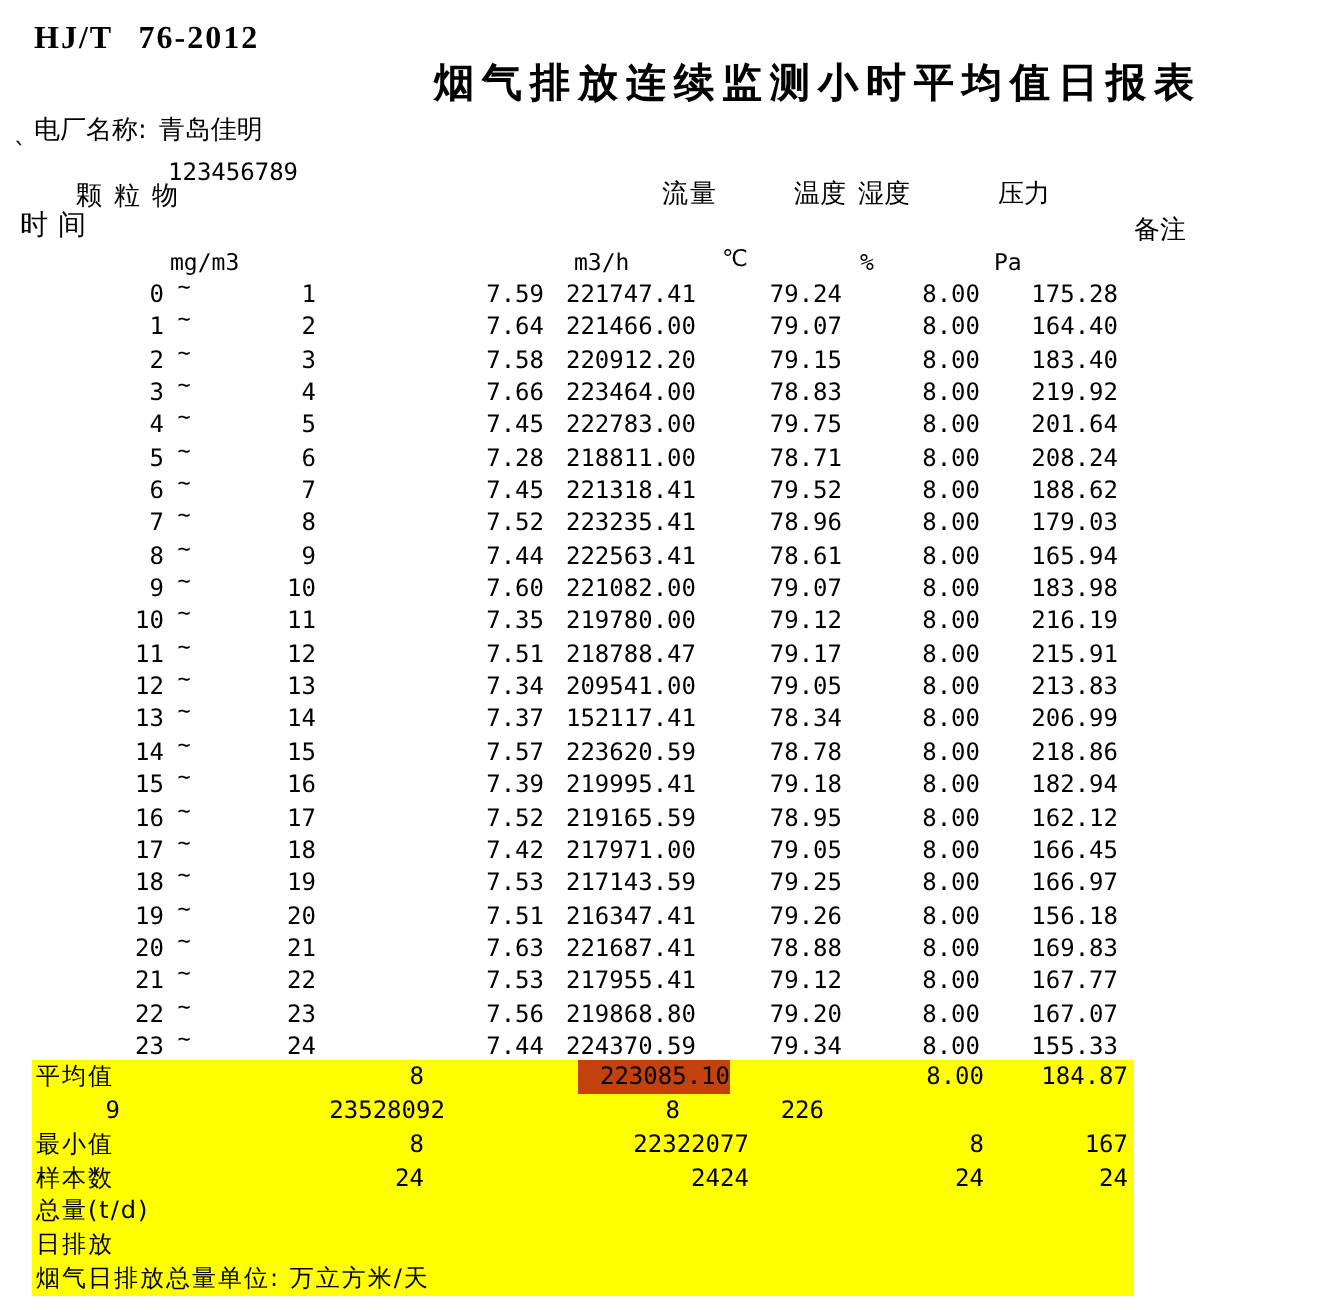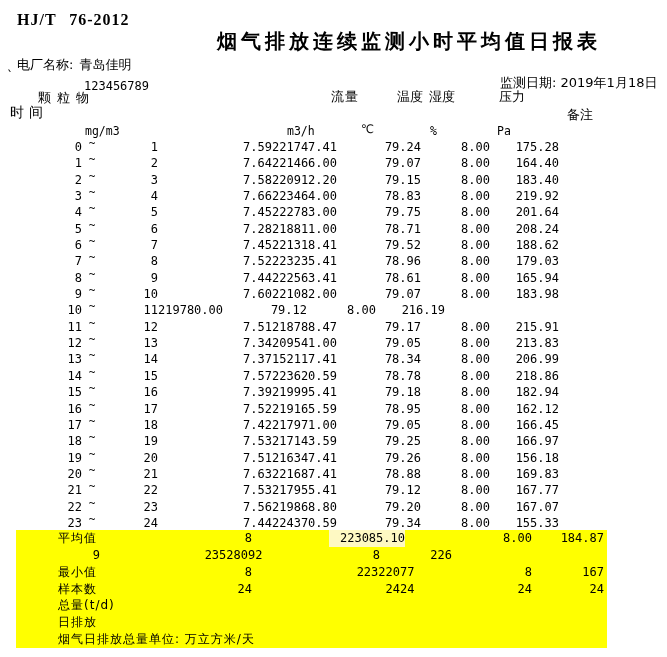--- a/index.html
+++ b/index.html
@@ -29,53 +29,49 @@
   .u-hum{left:430px;top:124px;}
   .u-press{left:497px;top:124px;}
 
   .hourly{position:absolute;left:0;top:139px;width:667px;}
   .hrow{display:flex;height:16.35px;line-height:16.35px;font-size:12px;font-family:"DejaVu Sans Mono",monospace;}
   .hrow span{display:block;}
   .c-start{width:82px;text-align:right;}
   .c-tilde{width:20px;text-align:center;transform:translateY(-3px);font-size:11px;}
   .c-end{width:56px;text-align:right;}
   .c-pm{width:114px;text-align:right;}
-  .c-flow{width:76px;text-align:left;}
+  .c-flow{width:76px;text-align:right;}
   .c-temp{width:73px;text-align:right;}
   .c-hum{width:69px;text-align:right;}
   .c-press{width:69px;text-align:right;}
 
-  .summary{position:absolute;left:16px;top:530px;width:551px;height:118px;background:#FFFF00;padding-left:40px;}
+  .summary{position:absolute;left:16px;top:530px;width:551px;height:118px;background:#FFFF00;}
   .srow{display:flex;height:16.85px;line-height:16.85px;font-size:12px;font-family:"DejaVu Sans Mono",monospace;}
   .s-label{width:150px;text-align:left;padding-left:2px;font-family:"DejaVu Sans",sans-serif;letter-spacing:1px;}
   .s-pm{width:44px;text-align:right;}
   .s-flow{width:148px;text-align:right;}
   .s-temp{width:65px;}
   .s-hum{width:67px;text-align:right;}
   .s-press{width:72px;text-align:right;}
-  .white-cell{display:inline-block;background:#fef9c3;width:76px;text-align:right;position:relative;right:-5px;}
+  .white-cell{display:inline-block;background:#c2410c;width:76px;text-align:right;position:relative;right:-5px;}
   .s-note{font-family:"DejaVu Sans",sans-serif;letter-spacing:1px;}
 </style>
 </head>
 <body>
 
 <div id="page">
 
   <div class="abs standard">HJ/T 76-2012</div>
   <div class="abs title">烟气排放连续监测小时平均值日报表</div>
 
   <div class="abs plant-line">
     <span>电厂名称:</span><span class="name">青岛佳明</span>
   </div>
   <div class="abs tick">`</div>
   <div class="abs plant-code">123456789</div>
-  <div class="abs date-line">
-    <span>监测日期:</span>
-    <span>2019年1月18日</span>
-  </div>
 
   <div class="abs h-pm">颗粒物</div>
   <div class="abs h-flow">流量</div>
   <div class="abs h-temp">温度</div>
   <div class="abs h-hum">湿度</div>
   <div class="abs h-press">压力</div>
   <div class="abs h-time">时间</div>
   <div class="abs h-remark">备注</div>
 
   <div class="abs u u-pm">mg/m3</div>
@@ -182,20 +178,21 @@
       <span class="c-pm">7.60</span>
       <span class="c-flow">221082.00</span>
       <span class="c-temp">79.07</span>
       <span class="c-hum">8.00</span>
       <span class="c-press">183.98</span>
     </div>
       <div class="hrow">
       <span class="c-start">10</span>
       <span class="c-tilde">~</span>
       <span class="c-end">11</span>
+      <span class="c-pm">7.35</span>
       <span class="c-flow">219780.00</span>
       <span class="c-temp">79.12</span>
       <span class="c-hum">8.00</span>
       <span class="c-press">216.19</span>
     </div>
       <div class="hrow">
       <span class="c-start">11</span>
       <span class="c-tilde">~</span>
       <span class="c-end">12</span>
       <span class="c-pm">7.51</span>

